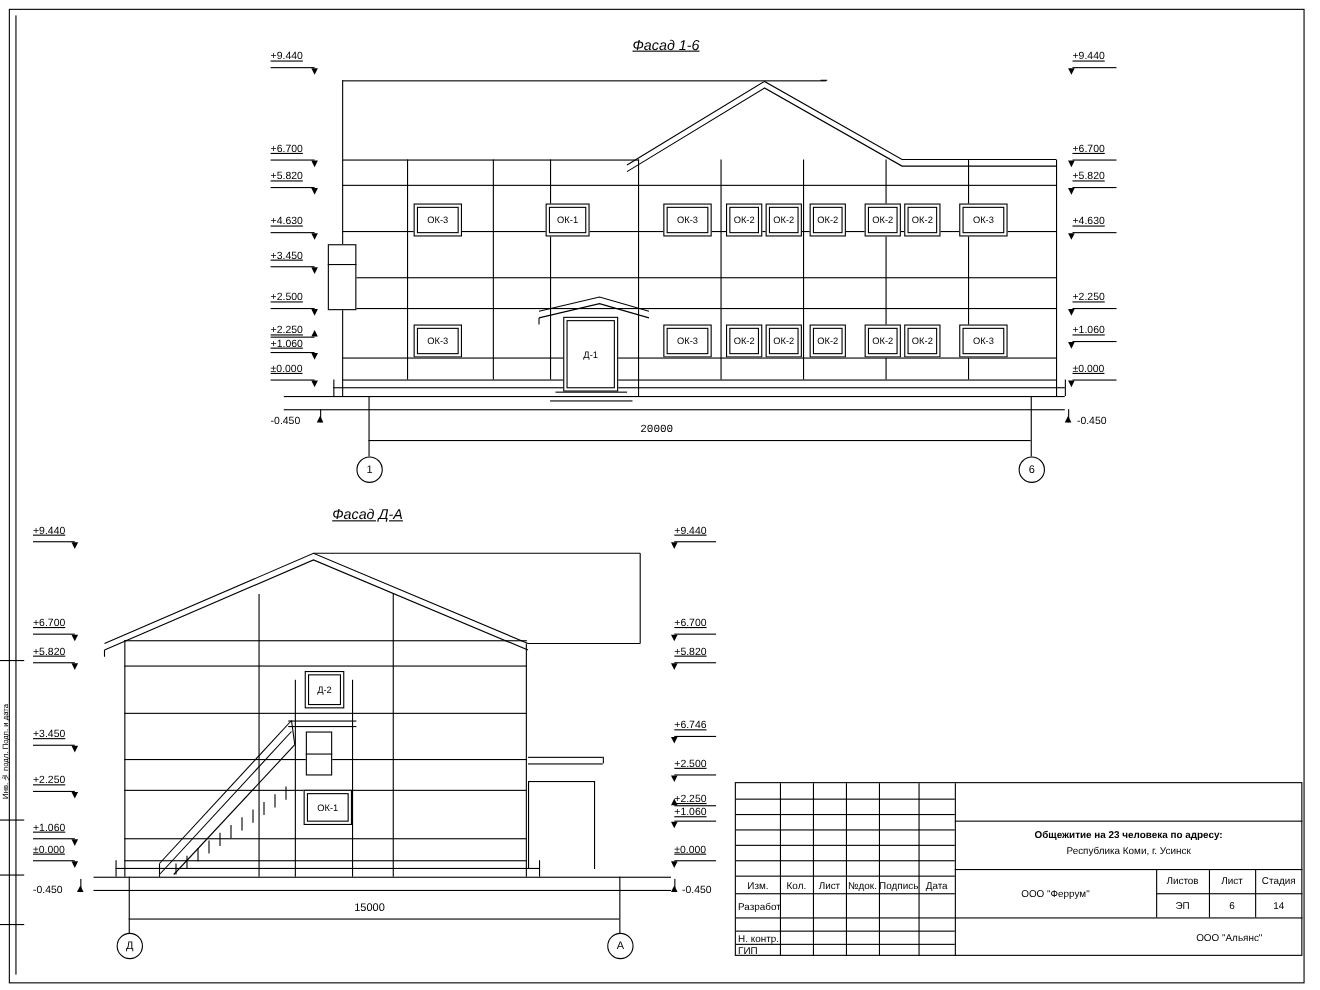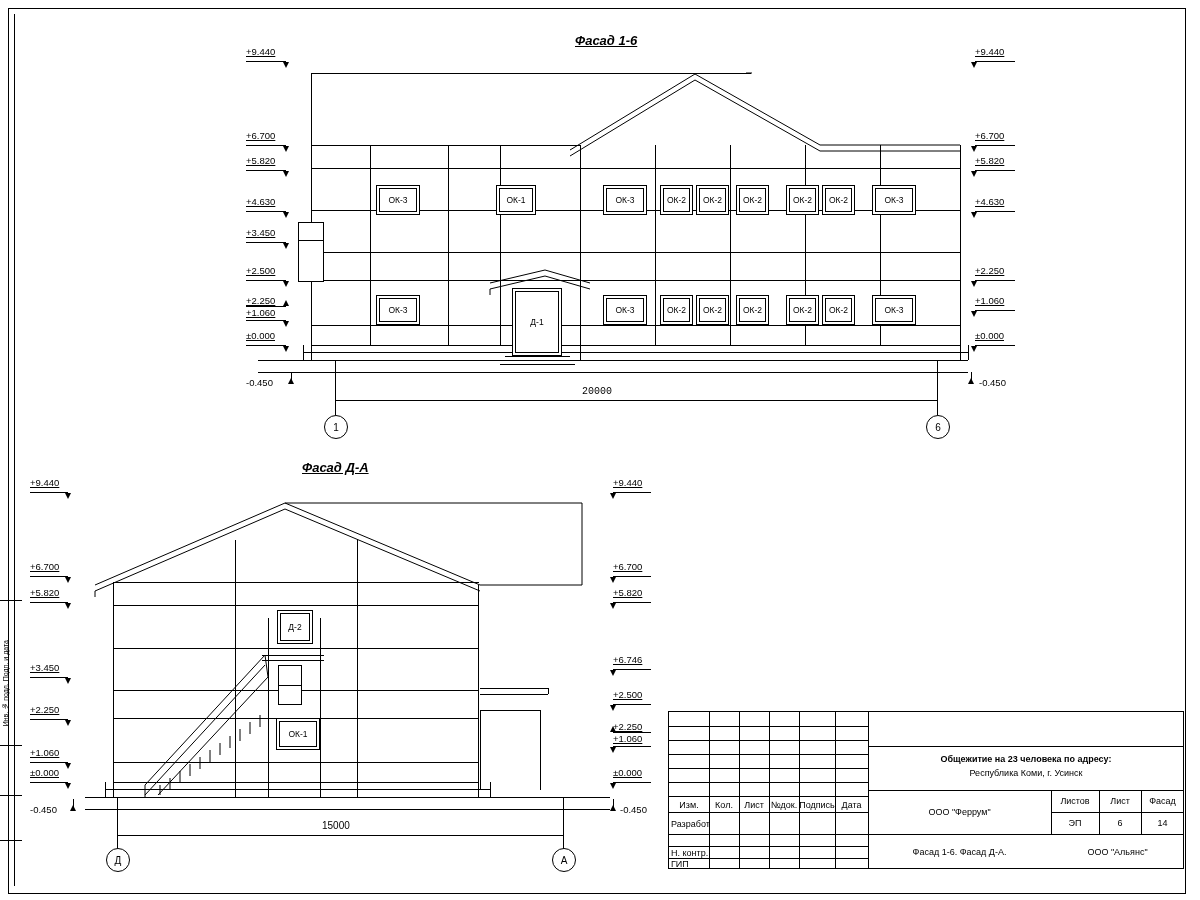--- a/index.html
+++ b/index.html
@@ -37,21 +37,21 @@
   .ln {
     position: absolute;
     background: #000;
   }
   .h1 { height: 1px; }
   .v1 { width: 1px; }
   .lbl-title {
     position: absolute;
     font-size: 13px;
     font-style: italic;
-    font-weight: bold;
+    font-weight: normal;
     text-decoration: underline;
     white-space: nowrap;
   }
   .mark {
     position: absolute;
     font-size: 9.5px;
     line-height: 10px;
     white-space: nowrap;
     text-decoration: underline;
   }
@@ -549,21 +549,20 @@
     <div class="ln v1" style="left:382px; top:78px; height:44px;"></div>
     <div class="ln h1" style="left:382px; top:100px; width:133px;"></div>
     <div class="ln v1" style="left:430px; top:78px; height:44px;"></div>
     <div class="ln v1" style="left:472px; top:78px; height:44px;"></div>
 
     <div class="cell stamp-mid" style="left:199px; top:40px; width:316px; height:14px; font-weight:bold;">Общежитие на 23 человека по адресу:</div>
     <div class="cell stamp-mid" style="left:199px; top:54px; width:316px; height:14px; font-weight:normal;">Республика Коми, г. Усинск</div>
     <div class="cell stamp-big" style="left:199px; top:78px; width:183px; height:44px;">ООО "Феррум"</div>
     <div class="cell" style="left:382px; top:78px; width:48px; height:22px;">Листов</div>
     <div class="cell" style="left:430px; top:78px; width:42px; height:22px;">Лист</div>
-    <div class="cell" style="left:472px; top:78px; width:43px; height:22px;">Фасад</div>
+    <div class="cell" style="left:472px; top:78px; width:43px; height:22px;">Стадия</div>
     <div class="cell stamp-mid" style="left:382px; top:100px; width:48px; height:22px;">ЭП</div>
     <div class="cell stamp-mid" style="left:430px; top:100px; width:42px; height:22px;">6</div>
     <div class="cell stamp-mid" style="left:472px; top:100px; width:43px; height:22px;">14</div>
-    <div class="cell stamp-big" style="left:199px; top:122px; width:183px; height:35px;">Фасад 1-6. Фасад Д-А.</div>
     <div class="cell stamp-big" style="left:382px; top:122px; width:133px; height:35px;">ООО "Альянс"</div>
   </div>
 
 </div>
 
 </body></html>

